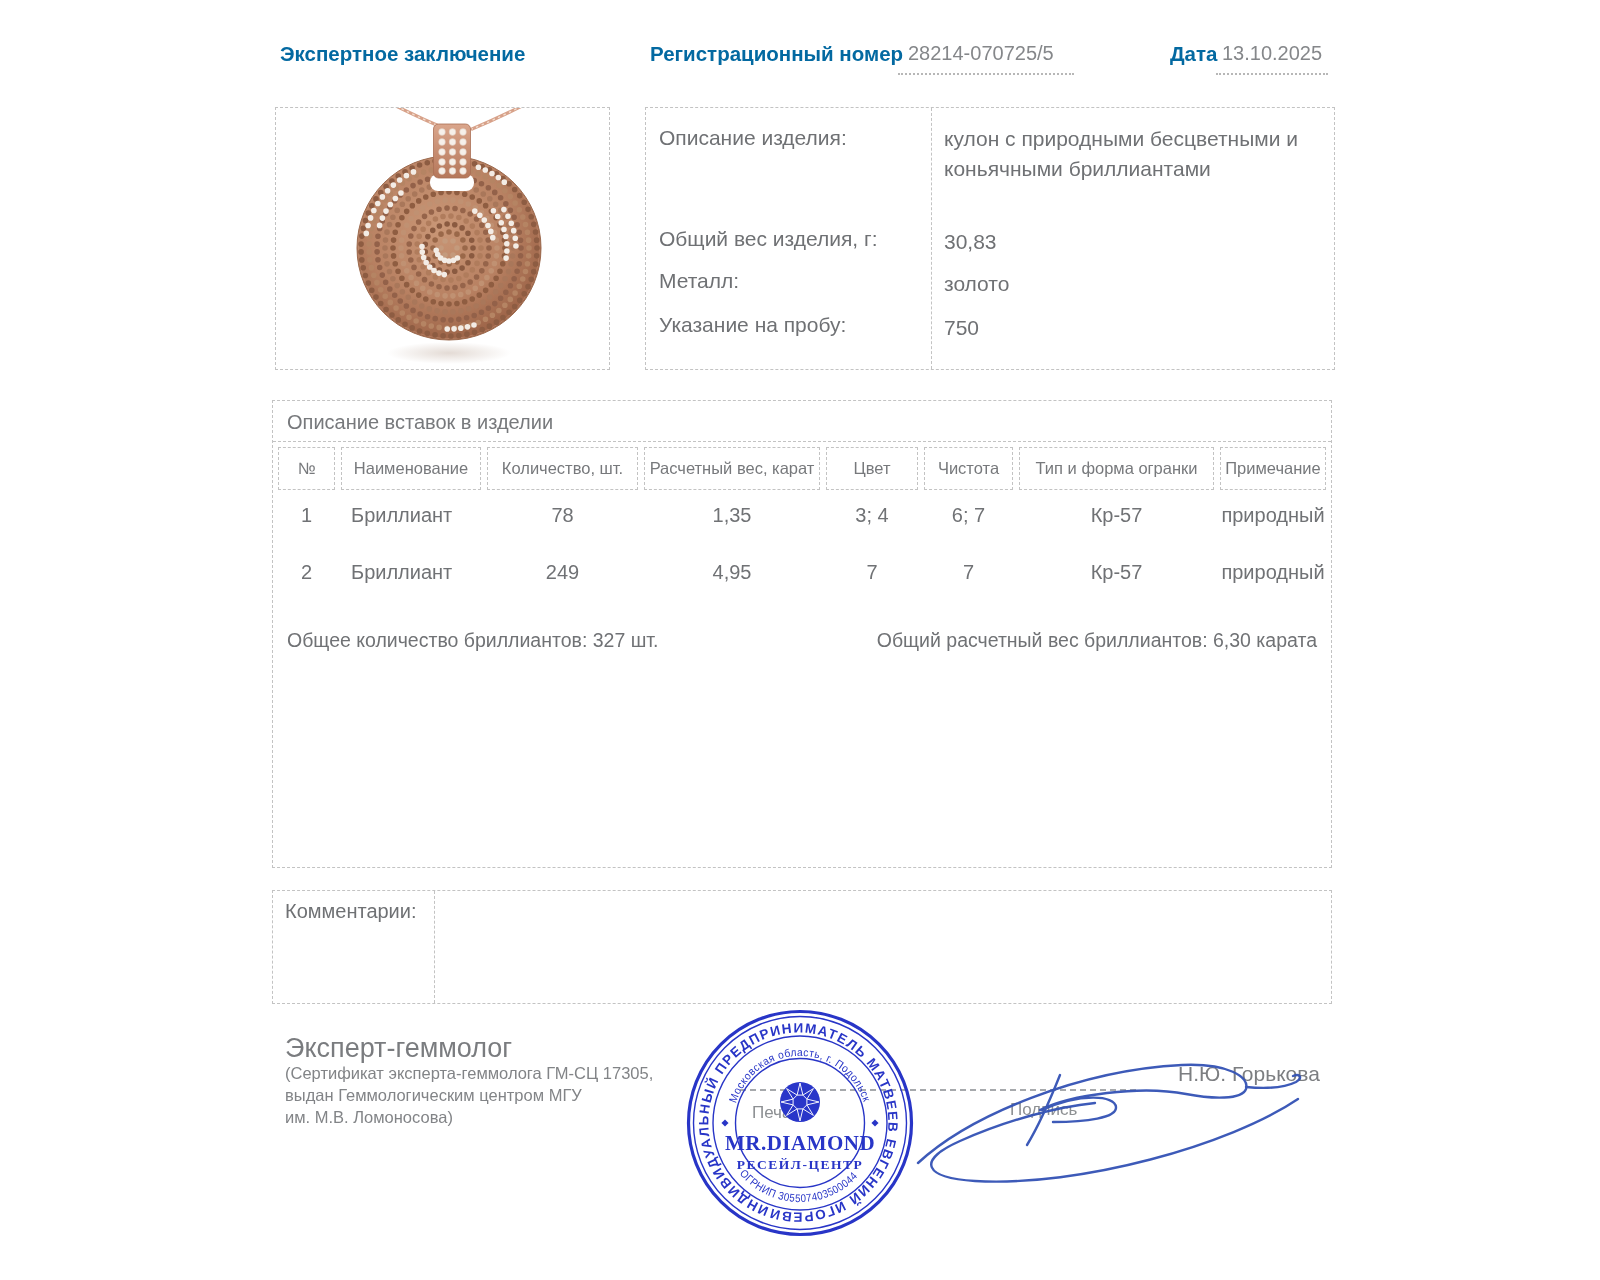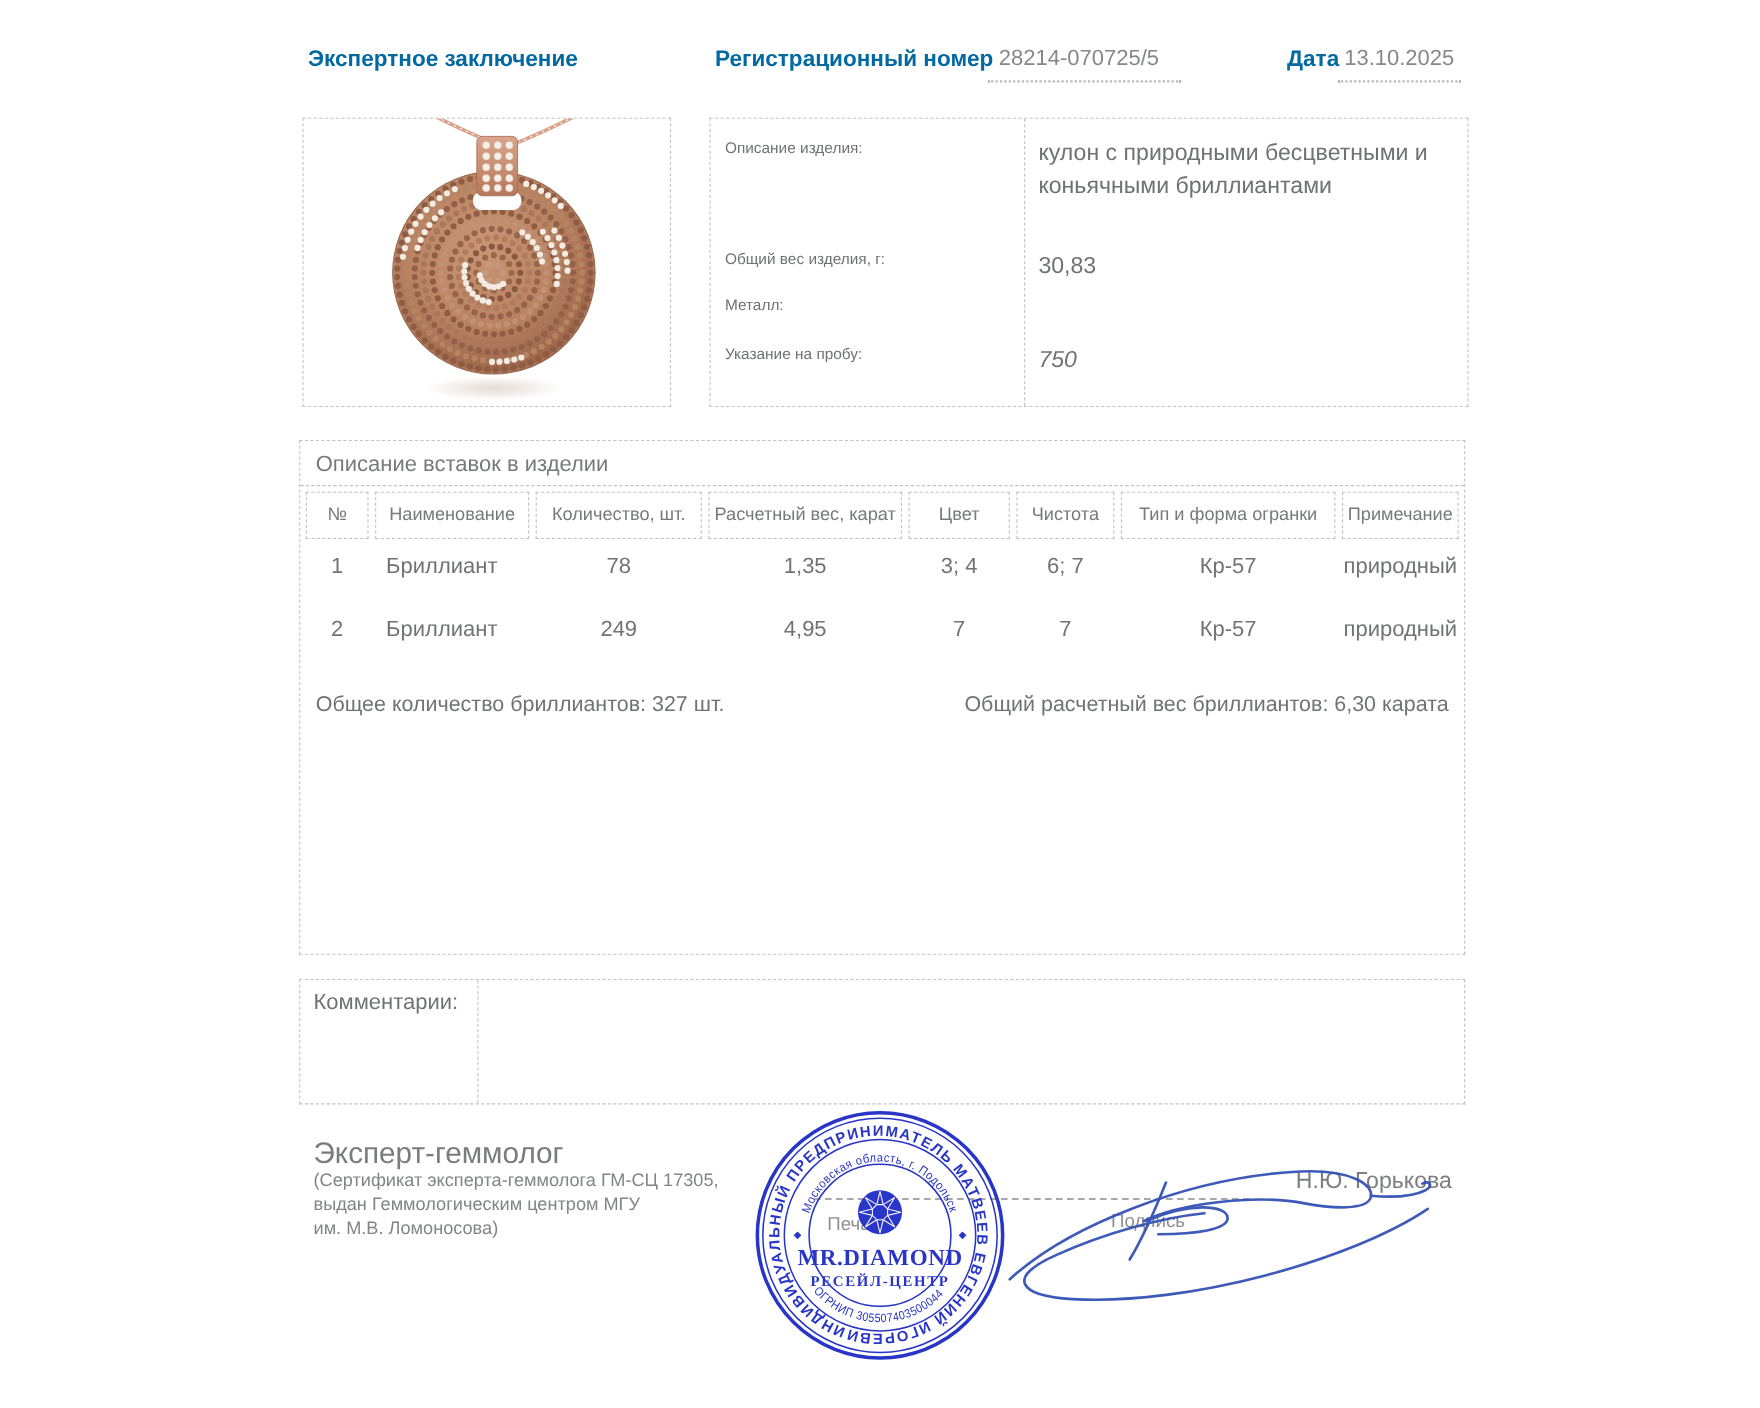--- a/index.html
+++ b/index.html
@@ -10,21 +10,21 @@
   }
   .abs { position:absolute; }
   .dashed { border:1px dashed #c3c3c3; }
   .lbl-bold { font-size:20.5px; font-weight:700; color:#0369a1; white-space:nowrap; }
   .hdr-val { font-size:20px; color:#85878a; border-bottom:2px dotted #b7b7b7; white-space:nowrap; }
 
   
   .photo-box { left:275px; top:107px; width:335px; height:263px; background:#fff; }
   .desc-box  { left:645px; top:107px; width:690px; height:263px; }
   .desc-divider { left:285px; top:0; bottom:0; border-left:1px dashed #c3c3c3; }
-  .desc-label { font-size:14px; color:#6f7174; white-space:nowrap; }
+  .desc-label { font-size:21px; color:#6f7174; white-space:nowrap; }
   .desc-value { font-size:21px; color:#6f7174; width:372px; line-height:30px; }
 
   
   .tbl { left:272px; top:400px; width:1060px; height:468px; }
   .tbl-title { left:14px; top:10px; font-size:20px; color:#77797c; }
   .tbl-title-divider { left:0; right:0; top:40px; border-top:1px dashed #c3c3c3; }
   .grid-row { left:5px; right:5px; display:grid; grid-template-columns:57px 140px 151px 176px 92px 89px 195px minmax(0,1fr); gap:6px; }
   .hdr-row { top:46px; }
   .hdr-cell { border:1px dashed #c3c3c3; height:43px; display:flex; align-items:center; justify-content:center; text-align:center; font-size:16.5px; color:#77797c; padding:2px 3px; }
   .data-row { font-size:20px; color:#707275; }
@@ -143,22 +143,23 @@
   </svg>
 </div>
 
 <div class="abs dashed desc-box">
   <div class="abs desc-divider"></div>
   <div class="abs desc-label" style="left:13px; top:18px;">Описание изделия:</div>
   <div class="abs desc-value" style="left:298px; top:16px;">кулон с природными бесцветными и коньячными бриллиантами</div>
   <div class="abs desc-label" style="left:13px; top:119px;">Общий вес изделия, г:</div>
   <div class="abs desc-value" style="left:298px; top:119px;">30,83</div>
   <div class="abs desc-label" style="left:13px; top:161px;">Металл:</div>
+  <div class="abs desc-value" style="left:298px; top:161px;">золото</div>
   <div class="abs desc-label" style="left:13px; top:205px;">Указание на пробу:</div>
-  <div class="abs desc-value" style="left:298px; top:205px;font-style:italic;">750</div>
+  <div class="abs desc-value" style="left:298px; top:205px;">750</div>
 </div>
 
 <div class="abs dashed tbl">
   <div class="abs tbl-title">Описание вставок в изделии</div>
   <div class="abs tbl-title-divider"></div>
 
   <div class="abs grid-row hdr-row">
     <div class="hdr-cell">№</div>
     <div class="hdr-cell">Наименование</div>
     <div class="hdr-cell">Количество, шт.</div>

